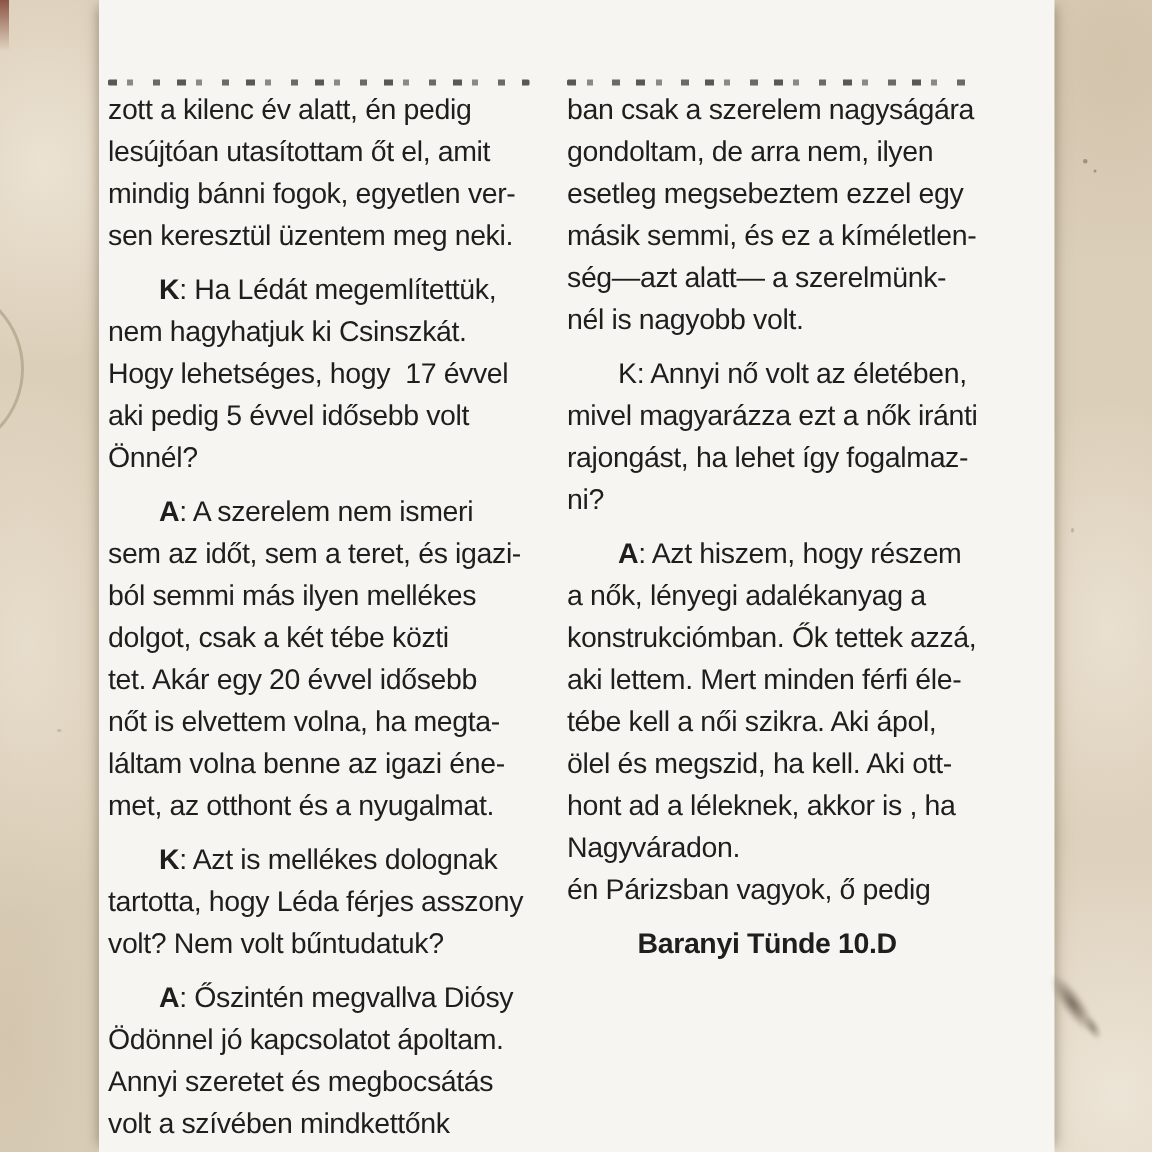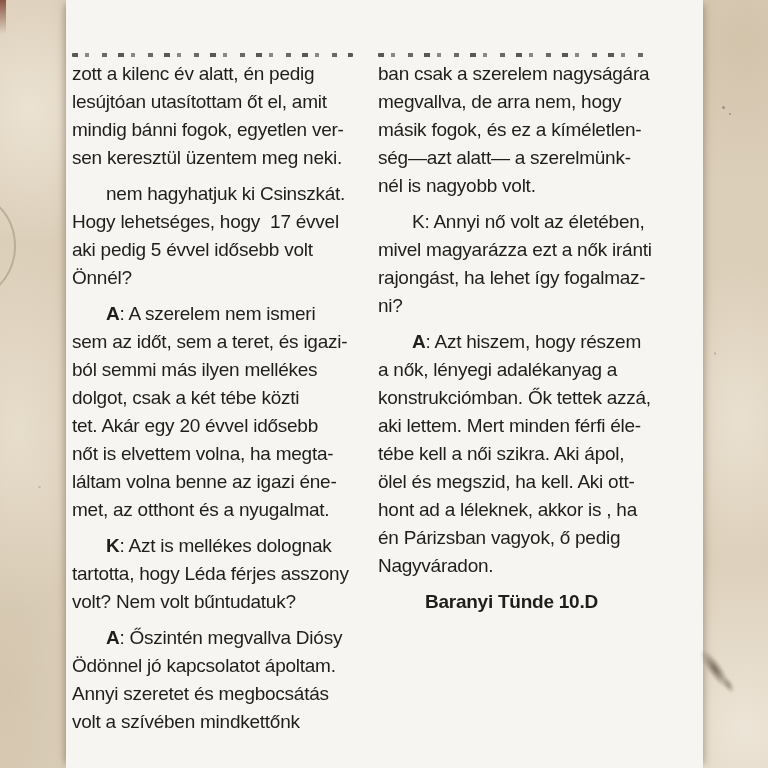--- a/index.html
+++ b/index.html
@@ -88,20 +88,21 @@
   <div class="page">
     <div class="col col-left">
       <div class="sliver"></div>
     <div class="para">
           <div class="line">zott a kilenc év alatt, én pedig</div>
           <div class="line">lesújtóan utasítottam őt el, amit</div>
           <div class="line">mindig bánni fogok, egyetlen ver-</div>
           <div class="line">sen keresztül üzentem meg neki.</div>
         </div>
         <div class="para indent">
+          <div class="line"><span class="lead lead-bold">K</span>: Ha Lédát megemlítettük,</div>
           <div class="line">nem hagyhatjuk ki Csinszkát.</div>
           <div class="line">Hogy lehetséges, hogy  17 évvel</div>
           <div class="line">aki pedig 5 évvel idősebb volt</div>
           <div class="line">Önnél?</div>
         </div>
         <div class="para indent">
           <div class="line"><span class="lead lead-bold">A</span>: A szerelem nem ismeri</div>
           <div class="line">sem az időt, sem a teret, és igazi-</div>
           <div class="line">ból semmi más ilyen mellékes</div>
           <div class="line">dolgot, csak a két tébe közti</div>
@@ -119,41 +120,42 @@
           <div class="line"><span class="lead lead-bold">A</span>: Őszintén megvallva Diósy</div>
           <div class="line">Ödönnel jó kapcsolatot ápoltam.</div>
           <div class="line">Annyi szeretet és megbocsátás</div>
           <div class="line">volt a szívében mindkettőnk</div>
         </div>
       </div>
     <div class="col col-right">
       <div class="sliver"></div>
     <div class="para">
           <div class="line">ban csak a szerelem nagyságára</div>
-          <div class="line">megvallva, de arra nem, hogy</div>
-          <div class="line">másik fogok, és ez a kíméletlen-</div>
+          <div class="line">gondoltam, de arra nem, ilyen</div>
+          <div class="line">esetleg megsebeztem ezzel egy</div>
+          <div class="line">másik semmi, és ez a kíméletlen-</div>
           <div class="line">ség—azt alatt— a szerelmünk-</div>
           <div class="line">nél is nagyobb volt.</div>
         </div>
         <div class="para indent">
           <div class="line"><span class="lead">K</span>: Annyi nő volt az életében,</div>
           <div class="line">mivel magyarázza ezt a nők iránti</div>
           <div class="line">rajongást, ha lehet így fogalmaz-</div>
           <div class="line">ni?</div>
         </div>
         <div class="para indent">
           <div class="line"><span class="lead lead-bold">A</span>: Azt hiszem, hogy részem</div>
           <div class="line">a nők, lényegi adalékanyag a</div>
           <div class="line">konstrukciómban. Ők tettek azzá,</div>
           <div class="line">aki lettem. Mert minden férfi éle-</div>
           <div class="line">tébe kell a női szikra. Aki ápol,</div>
           <div class="line">ölel és megszid, ha kell. Aki ott-</div>
           <div class="line">hont ad a léleknek, akkor is , ha</div>
+          <div class="line">Nagyváradon.</div>
           <div class="line">én Párizsban vagyok, ő pedig</div>
-          <div class="line">Nagyváradon.</div>
         </div>
         <div class="para indent sig">
           <div class="line">Baranyi Tünde 10.D</div>
         </div>
       </div>
   </div>
   <div class="corner-mark"></div>
   <div class="circle-arc"></div>
   <div class="smudge"></div>
   <div class="smudge-tail"></div>

